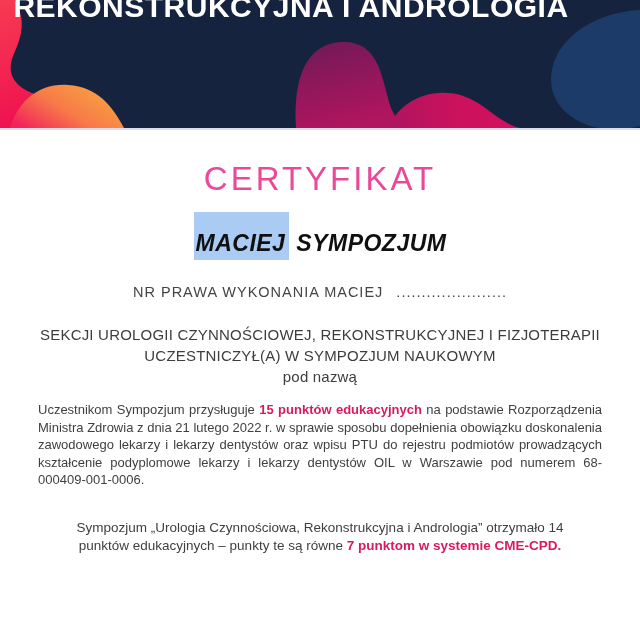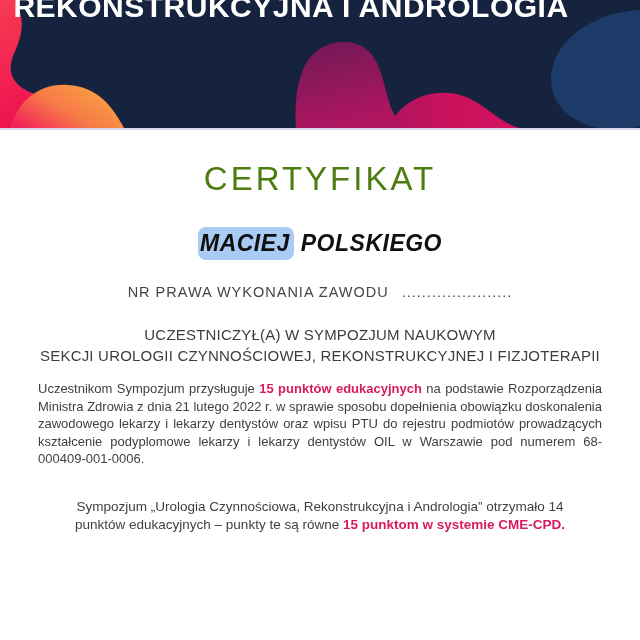--- a/index.html
+++ b/index.html
@@ -34,35 +34,34 @@
   }
 
   
   .content { text-align: center; color: var(--text-dark, #3d3d3d); }
 
   .cert-title {
     margin: 30px 0 0 0;
     font-size: 33px;
     font-weight: 500;
     letter-spacing: 3px;
-    color: #4d7c0f;
+    color: #ec4899;
   }
 
   .name-line {
     margin-top: 32px;
     font-size: 23px;
     font-weight: 700;
     font-style: italic;
     color: #101010;
     letter-spacing: 0.5px;
   }
   .name-first {
     background: var(--name-highlight, #a9cbf4);
-    padding: 3px 4px 4px 2px;
-    border-radius: 8px;
+    padding: 18px 4px 4px 2px;
   }
 
   .license-line {
     margin-top: 27px;
     font-size: 14.5px;
     letter-spacing: 1px;
     color: #454545;
   }
   .license-dots { letter-spacing: 1px; margin-left: 8px; color: #454545; }
 
@@ -131,31 +130,32 @@
     </svg>
     <div class="banner-title">REKONSTRUKCYJNA I ANDROLOGIA</div>
   </div>
 
   <div class="content">
 
     <h1 class="cert-title">CERTYFIKAT</h1>
 
     <div class="name-line">
       <span class="name-first">MACIEJ</span>
-      <span class="name-last">POLSKIEGO</span>
+      <span class="name-last">SYMPOZJUM</span>
     </div>
 
     <div class="license-line">
-      <span>NR PRAWA WYKONANIA ZAWODU</span>
+      <span>NR PRAWA WYKONANIA MACIEJ</span>
       <span class="license-dots">......................</span>
     </div>
 
     <div class="participation">
+      <div>SEKCJI UROLOGII CZYNNOŚCIOWEJ, REKONSTRUKCYJNEJ I FIZJOTERAPII</div>
       <div>UCZESTNICZYŁ(A) W SYMPOZJUM NAUKOWYM</div>
-      <div>SEKCJI UROLOGII CZYNNOŚCIOWEJ, REKONSTRUKCYJNEJ I FIZJOTERAPII</div>
+      <div>pod nazwą</div>
     </div>
 
     <p class="legal"><span>Uczestnikom Sympozjum przysługuje </span><span class="accent">15 punktów edukacyjnych</span><span> na podstawie Rozporządzenia Ministra Zdrowia z dnia 21 lutego 2022 r. w sprawie sposobu dopełnienia obowiązku doskonalenia zawodowego lekarzy i lekarzy dentystów oraz wpisu PTU do rejestru podmiotów prowadzących kształcenie podyplomowe lekarzy i lekarzy dentystów OIL w Warszawie pod numerem 68-000409-001-0006.</span></p>
 
-    <p class="cme"><span>Sympozjum „Urologia Czynnościowa, Rekonstrukcyjna i Andrologia” otrzymało 14 punktów edukacyjnych – punkty te są równe </span><span class="accent">15 punktom w systemie CME-CPD.</span></p>
+    <p class="cme"><span>Sympozjum „Urologia Czynnościowa, Rekonstrukcyjna i Andrologia” otrzymało 14 punktów edukacyjnych – punkty te są równe </span><span class="accent">7 punktom w systemie CME-CPD.</span></p>
 
   </div>
 </div>
 
 </body></html>

